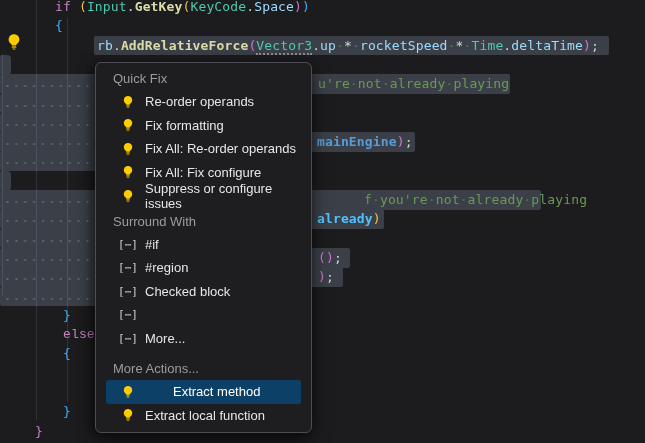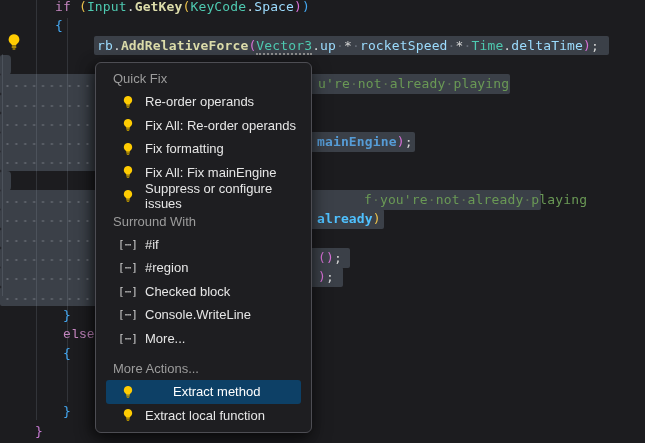--- a/index.html
+++ b/index.html
@@ -118,41 +118,41 @@
           <span class="m-label">Re-order operands</span>
         </div>
         <div class="m-item">
           <span class="m-ico">
             <svg viewBox="0 0 16 16">
               <path d="M8 1.1a4.7 4.7 0 0 0-2.8 8.5c.5.4.9 1 1 1.6h3.6c.1-.6.5-1.2 1-1.6A4.7 4.7 0 0 0 8 1.1z" fill="#ffcc02"></path>
               <rect x="5.9" y="11.7" width="4.2" height="1.5" rx="0.6" fill="#d9ad00"></rect>
               <rect x="6.6" y="13.5" width="2.8" height="1.3" rx="0.6" fill="#a98800"></rect>
             </svg>
           </span>
+          <span class="m-label">Fix formatting</span>
+        </div>
+        <div class="m-item">
+          <span class="m-ico">
+            <svg viewBox="0 0 16 16">
+              <path d="M8 1.1a4.7 4.7 0 0 0-2.8 8.5c.5.4.9 1 1 1.6h3.6c.1-.6.5-1.2 1-1.6A4.7 4.7 0 0 0 8 1.1z" fill="#ffcc02"></path>
+              <rect x="5.9" y="11.7" width="4.2" height="1.5" rx="0.6" fill="#d9ad00"></rect>
+              <rect x="6.6" y="13.5" width="2.8" height="1.3" rx="0.6" fill="#a98800"></rect>
+            </svg>
+          </span>
           <span class="m-label">Fix All: Re-order operands</span>
         </div>
         <div class="m-item">
           <span class="m-ico">
             <svg viewBox="0 0 16 16">
               <path d="M8 1.1a4.7 4.7 0 0 0-2.8 8.5c.5.4.9 1 1 1.6h3.6c.1-.6.5-1.2 1-1.6A4.7 4.7 0 0 0 8 1.1z" fill="#ffcc02"></path>
               <rect x="5.9" y="11.7" width="4.2" height="1.5" rx="0.6" fill="#d9ad00"></rect>
               <rect x="6.6" y="13.5" width="2.8" height="1.3" rx="0.6" fill="#a98800"></rect>
             </svg>
           </span>
-          <span class="m-label">Fix formatting</span>
-        </div>
-        <div class="m-item">
-          <span class="m-ico">
-            <svg viewBox="0 0 16 16">
-              <path d="M8 1.1a4.7 4.7 0 0 0-2.8 8.5c.5.4.9 1 1 1.6h3.6c.1-.6.5-1.2 1-1.6A4.7 4.7 0 0 0 8 1.1z" fill="#ffcc02"></path>
-              <rect x="5.9" y="11.7" width="4.2" height="1.5" rx="0.6" fill="#d9ad00"></rect>
-              <rect x="6.6" y="13.5" width="2.8" height="1.3" rx="0.6" fill="#a98800"></rect>
-            </svg>
-          </span>
-          <span class="m-label">Fix All: Fix mainEngine</span>
+          <span class="m-label">Fix All: Fix configure</span>
         </div>
         <div class="m-item">
           <span class="m-ico">
             <svg viewBox="0 0 16 16">
               <path d="M8 1.1a4.7 4.7 0 0 0-2.8 8.5c.5.4.9 1 1 1.6h3.6c.1-.6.5-1.2 1-1.6A4.7 4.7 0 0 0 8 1.1z" fill="#ffcc02"></path>
               <rect x="5.9" y="11.7" width="4.2" height="1.5" rx="0.6" fill="#d9ad00"></rect>
               <rect x="6.6" y="13.5" width="2.8" height="1.3" rx="0.6" fill="#a98800"></rect>
             </svg>
           </span>
           <span class="m-label">Suppress or configure issues</span>
@@ -167,21 +167,20 @@
         <div class="m-item">
           <span class="m-ico surround">[⋯]</span>
           <span class="m-label">#region</span>
         </div>
         <div class="m-item">
           <span class="m-ico surround">[⋯]</span>
           <span class="m-label">Checked block</span>
         </div>
         <div class="m-item">
           <span class="m-ico surround">[⋯]</span>
-          <span class="m-label">Console.WriteLine</span>
         </div>
         <div class="m-item">
           <span class="m-ico surround">[⋯]</span>
           <span class="m-label">More...</span>
         </div>
       </div>
       <div class="m-sec last">
         <div class="m-header">More Actions...</div>
         <div class="m-item selected">
           <span class="m-ico">

